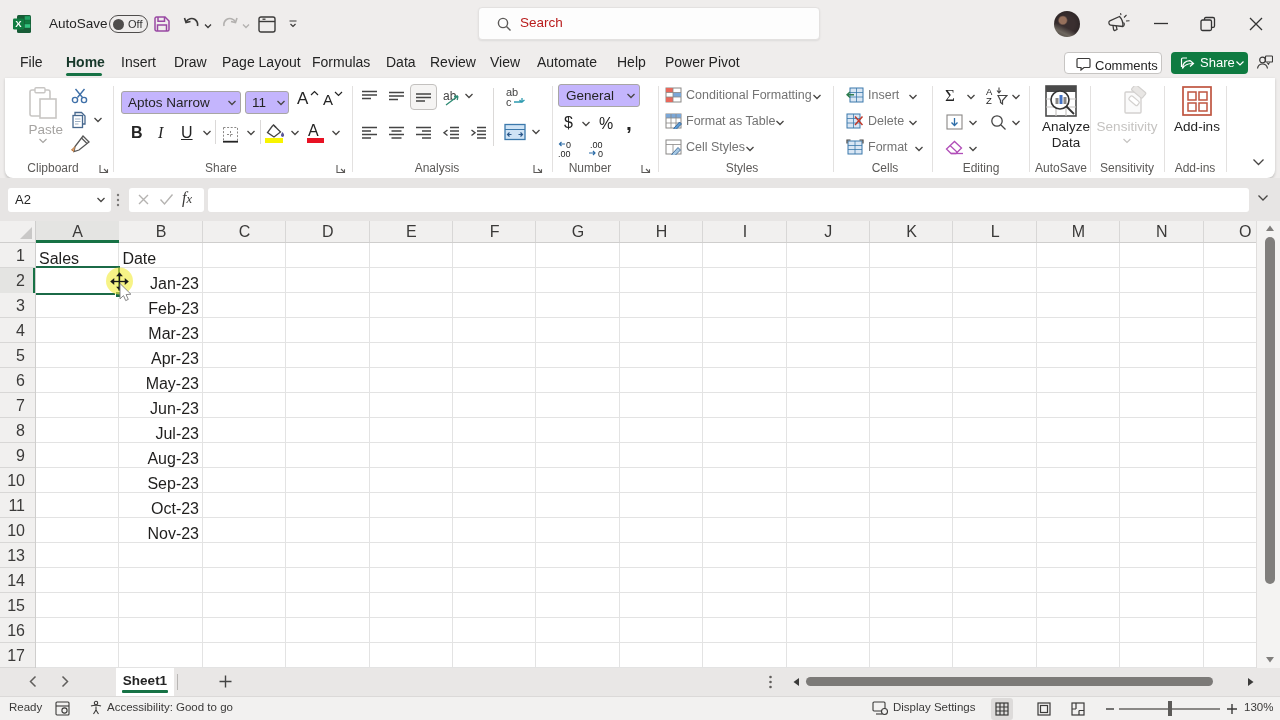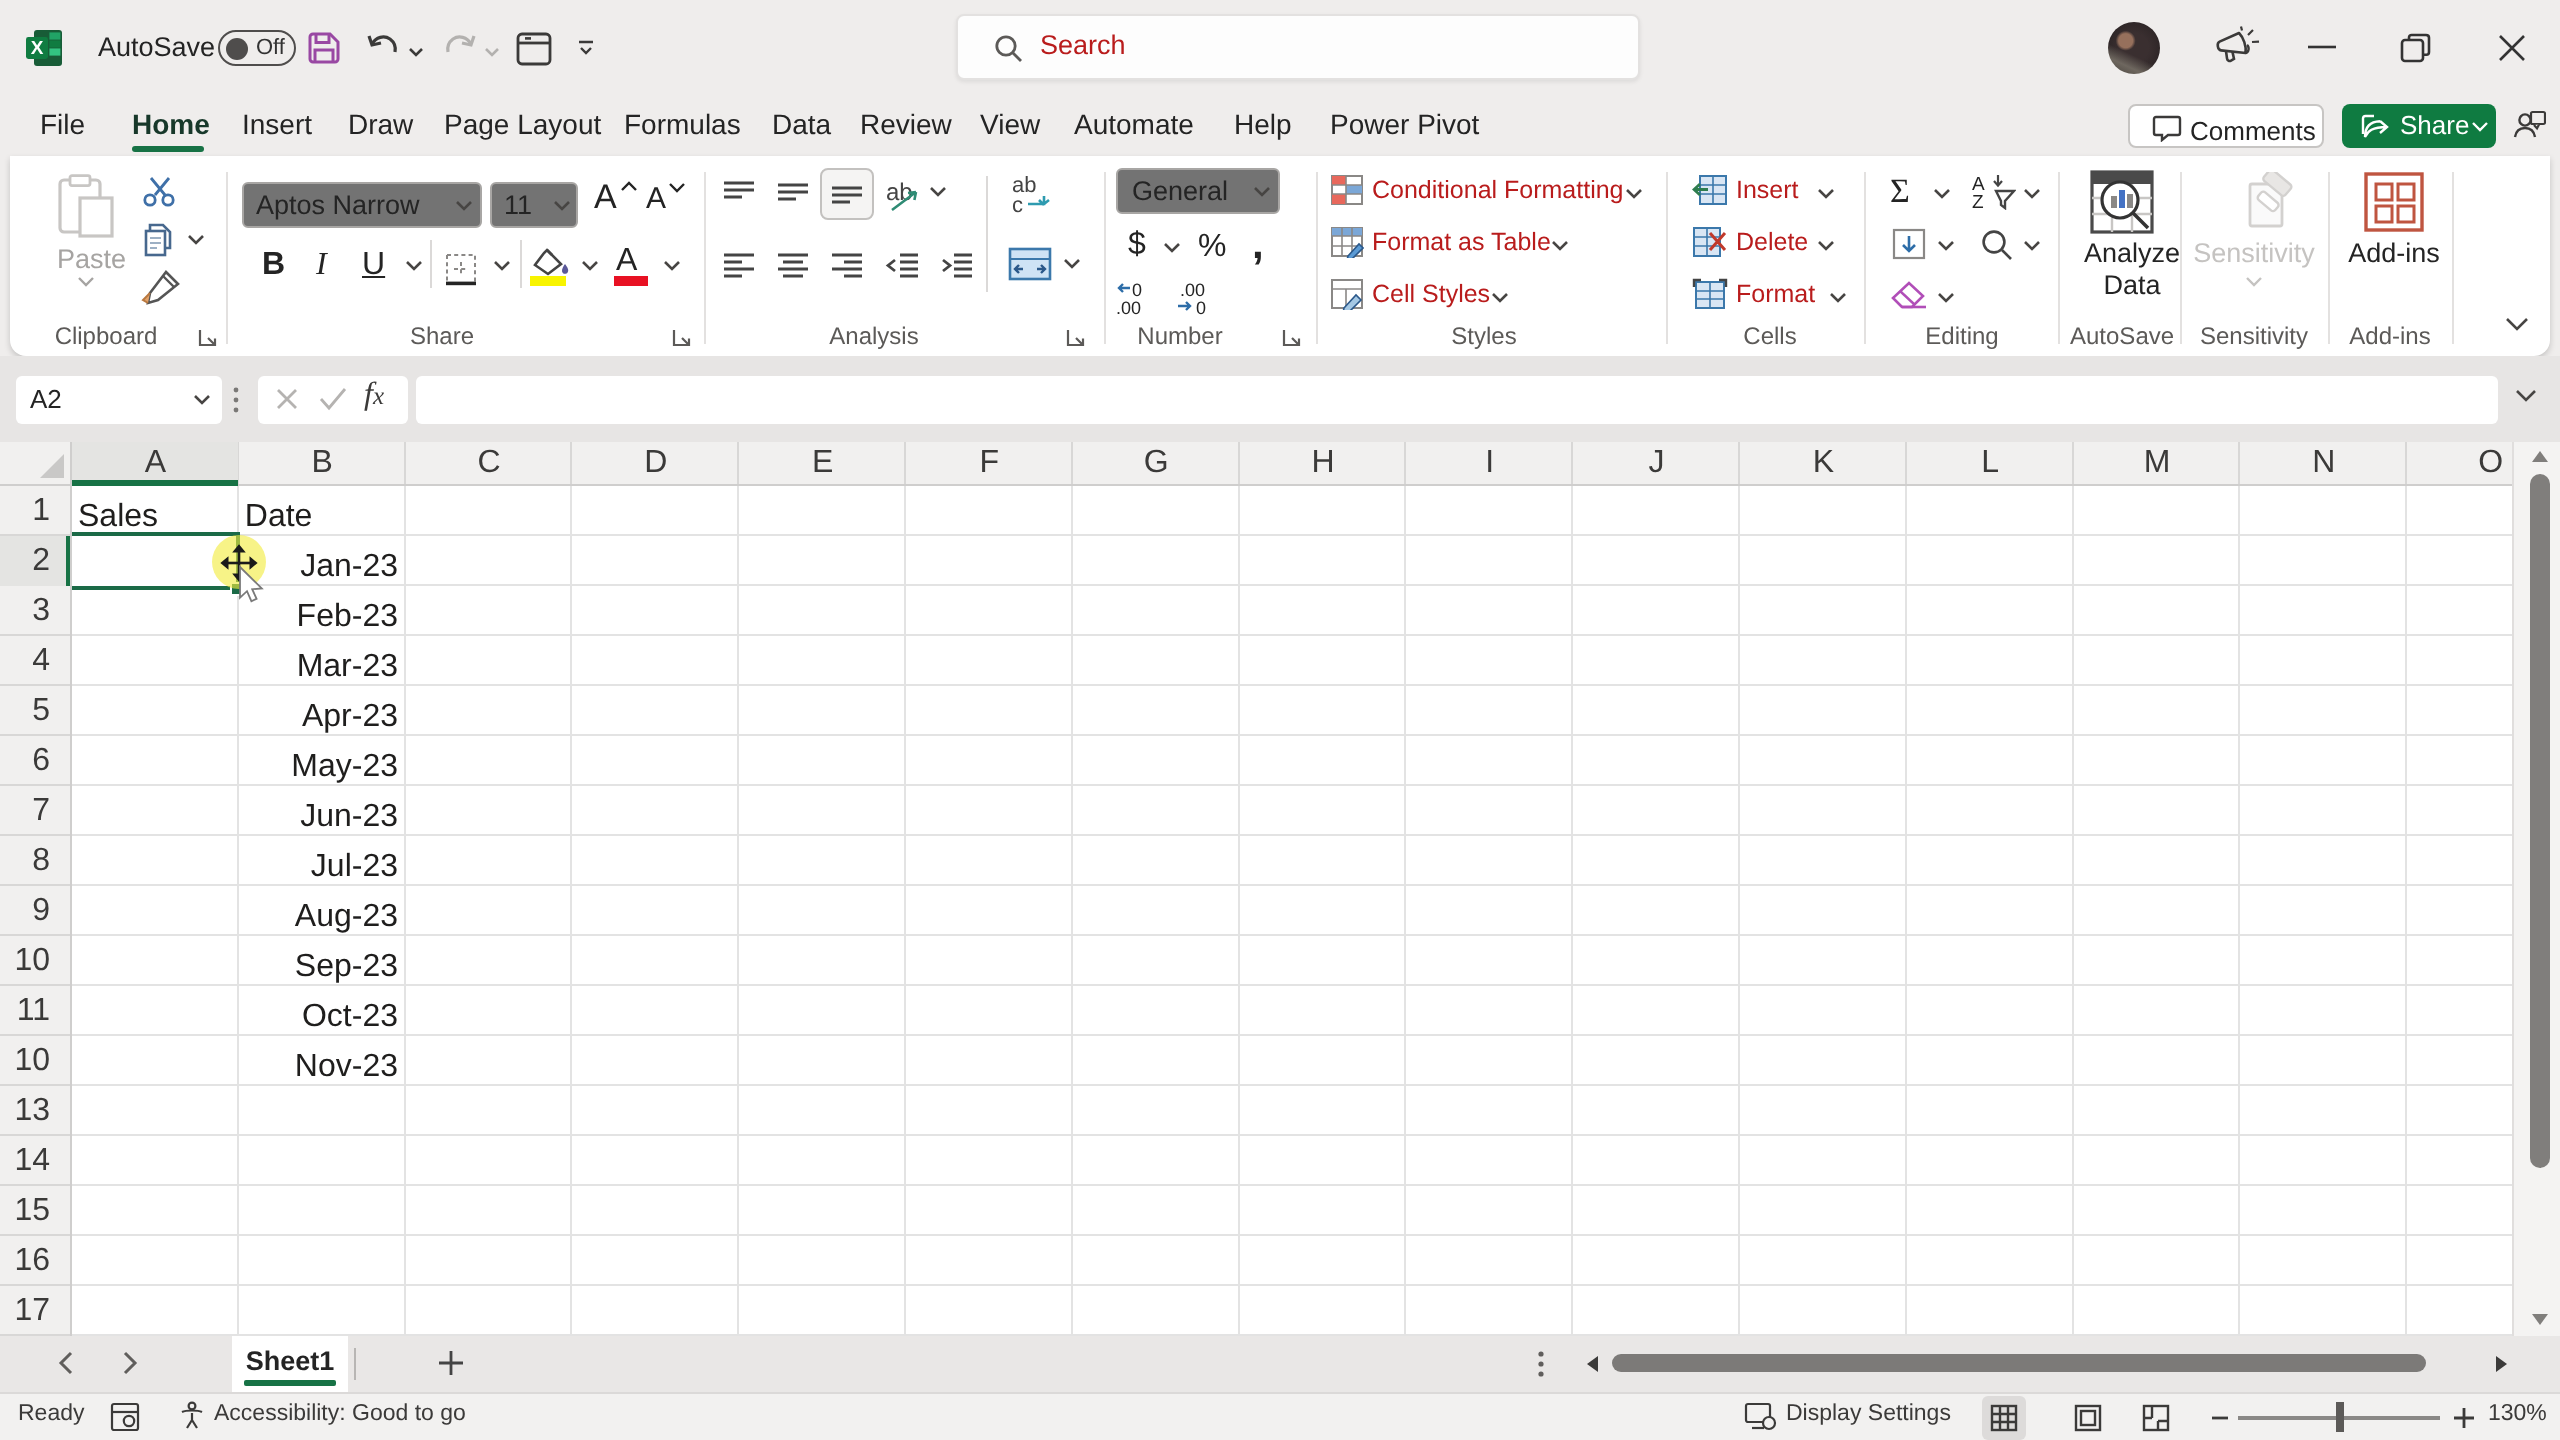--- a/index.html
+++ b/index.html
@@ -24,22 +24,22 @@
 #hometab { font-weight:bold; color:#17382a; }
 #homeunderline { position:absolute; left:66px; top:25px; width:36px; height:2.6px; background:#177245; border-radius:2px; }
 #commentsbtn { position:absolute; left:1064px; top:52px; width:98px; height:22px; border:1px solid #c7c5c3; border-radius:4px; background:#fff; font-size:13px; color:#242424; line-height:20px; }
 #sharebtn { position:absolute; left:1171px; top:52px; width:77px; height:22px; border-radius:4px; background:#0f7b41; font-size:13px; color:#fff; line-height:22px; }
 
 #ribbon { position:absolute; left:5px; top:78px; width:1270px; height:100px; background:#ffffff; border-radius:0 0 8px 8px; box-shadow:0 1.5px 3px rgba(0,0,0,0.18); }
 .glabel { position:absolute; top:83px; font-size:12px; color:#5c5a58; text-align:center; }
 .gdiv { position:absolute; top:8px; width:1px; height:86px; background:#e3e1e0; }
 .launcher { position:absolute; top:86px; width:10px; height:10px; }
 .chev { stroke:#474543; stroke-width:1.3; fill:none; }
-.combo { position:absolute; background:#737373; border:1px solid #a8a6a4; border-radius:3px; font-size:13.5px; color:#242424;text-decoration:underline; }
-.ribtext { position:absolute; font-size:12.5px; color:#b91c1c; }
+.combo { position:absolute; background:#c4b5fd; border:1px solid #a8a6a4; border-radius:3px; font-size:13.5px; color:#242424;text-decoration:underline; }
+.ribtext { position:absolute; font-size:12.5px; color:#737373; }
 
 #fxrow { position:absolute; left:0; top:178px; width:1280px; height:43px; background:#e7e5e4; }
 #namebox { position:absolute; left:8px; top:10px; width:103px; height:24px; background:#fff; border-radius:3px; font-size:13px; color:#242424; }
 #fxbox { position:absolute; left:129px; top:10px; width:75px; height:24px; background:#fff; border-radius:3px; }
 #fxinput { position:absolute; left:208px; top:10px; width:1041px; height:24px; background:#fff; border-radius:3px; }
 
 #sheet { position:absolute; left:0; top:221px; width:1280px; height:447px; background:#fff; }
 #corner { position:absolute; left:0; top:0; width:36px; height:22px; background:#f1f0ef; border-right:1px solid #cfcecd; border-bottom:1px solid #cfcecd; }
 #colheads { position:absolute; left:36px; top:0; width:1220px; height:22px; background:#f1f0ef; border-bottom:1px solid #cfcecd; background-image:repeating-linear-gradient(to right, transparent 0 82.4px, #d8d7d6 82.4px 83.4px); }
 .colhead { position:absolute; top:0; width:83.4px; height:22px; text-align:center; line-height:22px; font-size:16px; color:#3b3a39; }

